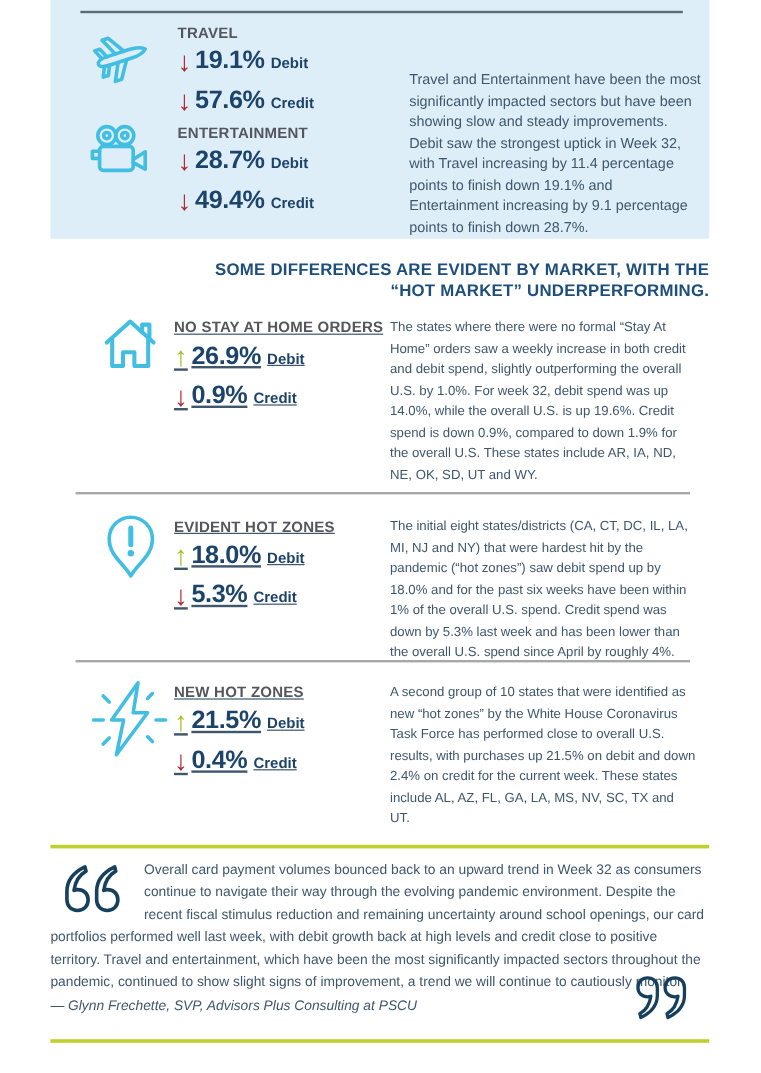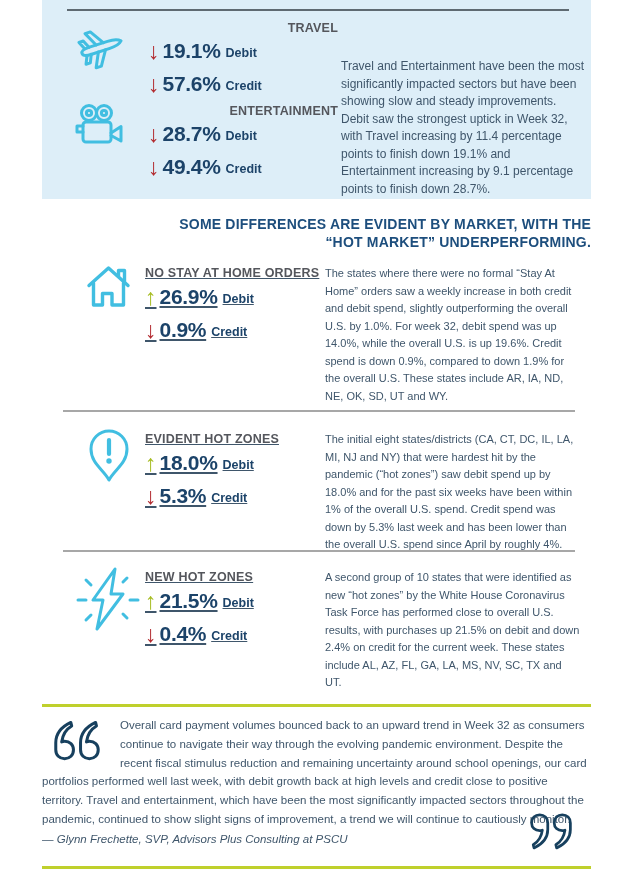--- a/index.html
+++ b/index.html
@@ -21,21 +21,21 @@
     background:#ffffff;overflow:hidden;
     font-family:"Liberation Sans", sans-serif;color:var(--slate);
   }
 
   
   .top-panel{position:absolute;left:42px;top:0;width:549px;height:199px;background:var(--panel-bg);}
   .panel-topline{position:absolute;left:25px;right:22px;top:9px;height:2px;background:#5e6a72;}
   .icon-box{position:absolute;}
   .icon-plane{left:32px;top:22px;width:56px;height:50px;}
   .icon-camera{left:32px;top:102px;width:52px;height:50px;}
-  .stats{position:absolute;left:106px;width:190px;text-align:right;}
+  .stats{position:absolute;left:106px;width:190px;}
   .travel-stats{top:21px;}
   .ent-stats{top:104px;}
   .stats h3{margin:0 0 3px 0;font-size:12.5px;letter-spacing:.2px;color:var(--label-gray);}
   .stat-line{display:flex;align-items:center;height:26px;margin-bottom:7px;}
   .arrow{font-size:23px;font-weight:bold;line-height:1;margin-right:3px;}
   .arrow.down{color:var(--red);}
   .arrow.up{color:var(--green);}
   .big{font-size:21px;font-weight:bold;color:var(--stat-navy);letter-spacing:-.3px;}
   .unit{font-size:12.5px;font-weight:bold;color:var(--stat-navy);margin-left:5px;position:relative;top:2px;}
   .panel-para{position:absolute;left:283px;top:42px;width:246px;margin:16px;font-size:12px;line-height:17.5px;color:var(--slate);}

